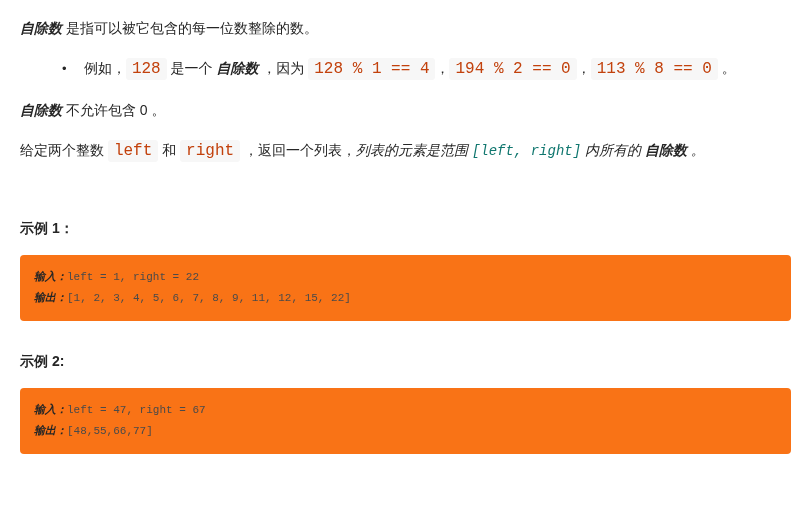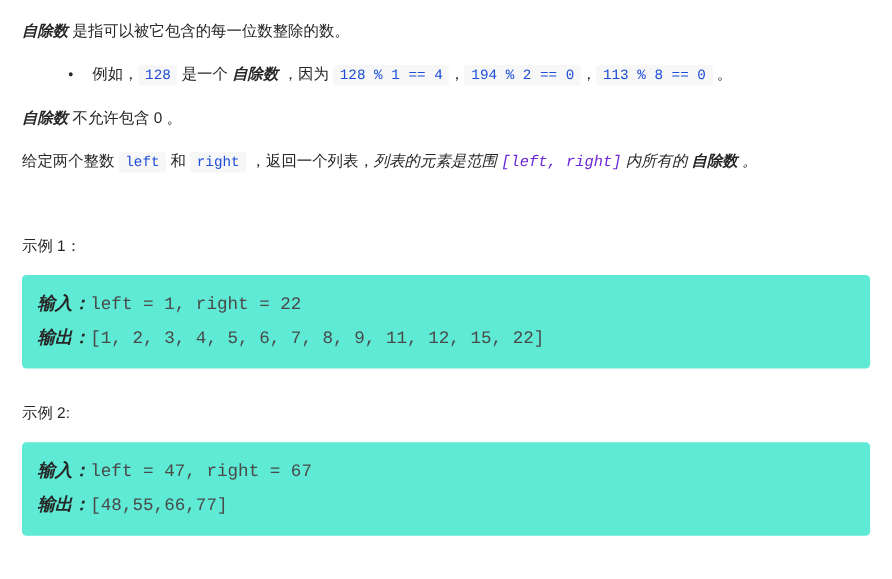--- a/index.html
+++ b/index.html
@@ -31,53 +31,53 @@
     ul li::before {
       content: "•";
       display: inline-block;
       width: 18px;
       margin-left: -18px;
       font-size: 13px;
     }
     code {
       font-family: "Consolas", "Menlo", "Courier New", monospace;
       background: #f7f7f7;
-      color: #1d4ed8;
+      color: #c2410c;
       padding: 2px 6px;
       border-radius: 3px;
-      font-size: 13px;
+      font-size: 16px;
     }
     em {
       font-style: italic;
     }
     .example-heading {
-      font-weight: 400;
+      font-weight: 700;
       margin-top: 28px;
       margin-bottom: 14px;
     }
     .first-example {
       margin-top: 50px;
     }
     pre {
-      background: #5eead4;
+      background: #f97316;
       border-radius: 4px;
       padding: 12px 14px;
       margin-bottom: 14px;
       font-family: "Consolas", "Menlo", "Courier New", monospace;
-      font-size: 16px;
+      font-size: 11px;
       line-height: 1.9;
       color: #4a4a4a;
       white-space: pre-wrap;
     }
     pre strong {
       color: #262626;
     }
     .range-code {
       font-family: "Consolas", "Menlo", "Courier New", monospace;
-      color: #6d28d9;
+      color: #0f766e;
     }
   </style>
 </head>
 <body>
 
 <p>
   <strong>自除数</strong><span> 是指可以被它包含的每一位数整除的数。</span>
 </p>
 
 <ul>

